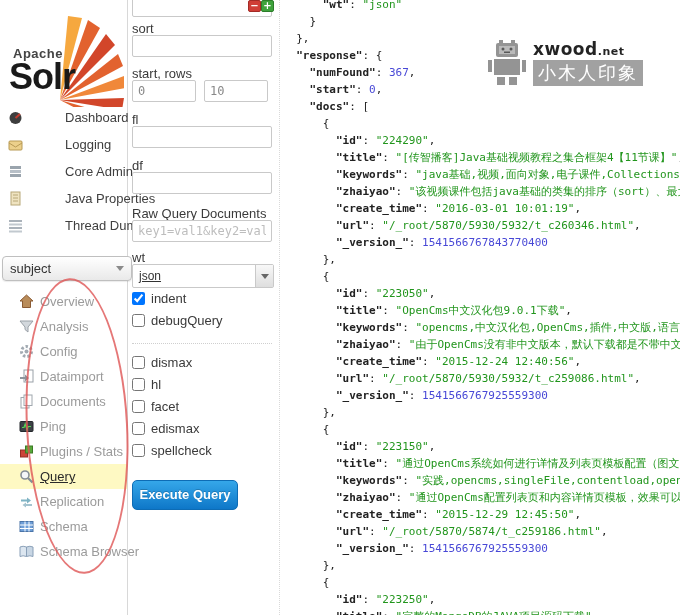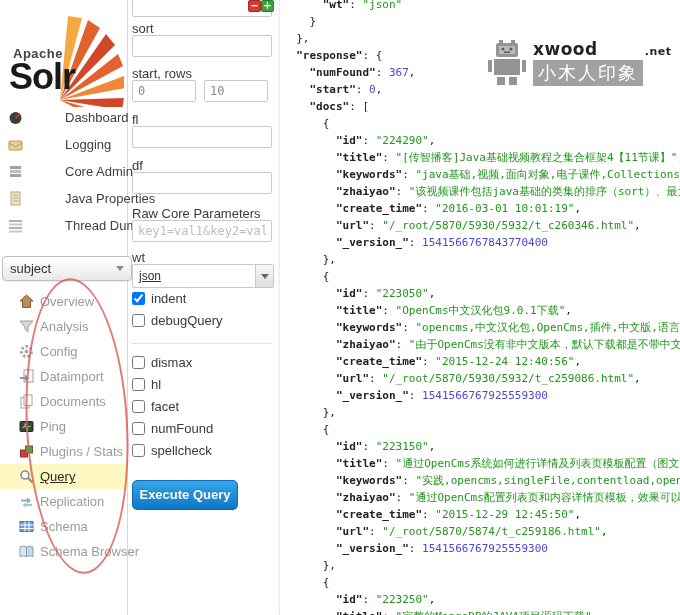--- a/index.html
+++ b/index.html
@@ -79,21 +79,21 @@
   #json-output{position:absolute;left:3px;top:-4px;white-space:pre;font-family:"DejaVu Sans Mono",monospace;font-size:11px;line-height:17px;}
   .json-line{height:17px;}
   .seg-k{color:#222;font-weight:bold;}
   .seg-p{color:#222;}
   .seg-s{color:#21951c;}
   .seg-n{color:#4848d6;}
   
   #watermark{position:absolute;left:487px;top:39px;display:flex;align-items:flex-start;opacity:.92;}
   #wm-text{margin-left:4px;}
   #wm-site{font-weight:bold;font-size:17px;color:#111;font-family:"DejaVu Sans",sans-serif;letter-spacing:.5px;}
-  #wm-site .tld{font-size:11px;margin-left:47px;}
+  #wm-site .tld{font-size:11px;}
   #wm-caption{margin-top:1px;background:#9a9a9a;color:#fff;font-size:18px;letter-spacing:2px;padding:1px 5px;display:inline-block;}
 </style>
 </head>
 <body>
 
 <div id="sidebar">
   <div id="logo">
     <svg width="72" height="95" viewBox="0 0 72 95">
       <g transform="translate(8,88)">
         <polygon points="0,0 8,-84 22,-82" fill="#f6a83f"></polygon>
@@ -284,21 +284,21 @@
   <div class="f-label" style="top:66px">start, rows</div>
   <input class="f-input" style="top: 80px; width: 52px;" value="0">
   <input class="f-input" style="top: 80px; left: 76px; width: 52px;" value="10">
 
   <div class="f-label" style="top:112px">fl</div>
   <input class="f-input" style="top: 126px;">
 
   <div class="f-label" style="top:158px">df</div>
   <input class="f-input" style="top: 172px;">
 
-  <div class="f-label" style="top:206px">Raw Core Parameters</div>
+  <div class="f-label" style="top:206px">Raw Query Documents</div>
   <input class="f-input" style="top: 220px;" placeholder="key1=val1&amp;key2=val2">
 
   <div class="f-label" style="top:250px">wt</div>
   <div id="wt-select">
     <span class="wt-value">json</span>
     <span class="wt-arrow-box">
         <span class="sel-arrow"></span>
       </span>
   </div>
 
@@ -321,21 +321,21 @@
       <label class="cb-row">
         <input type="checkbox" style="">
         <span>hl</span>
       </label>
       <label class="cb-row">
         <input type="checkbox" style="">
         <span>facet</span>
       </label>
       <label class="cb-row">
         <input type="checkbox" style="">
-        <span>numFound</span>
+        <span>edismax</span>
       </label>
       <label class="cb-row">
         <input type="checkbox" style="">
         <span>spellcheck</span>
       </label>
     </div>
 
   <div id="execute-btn">Execute Query</div>
 </div>
 

